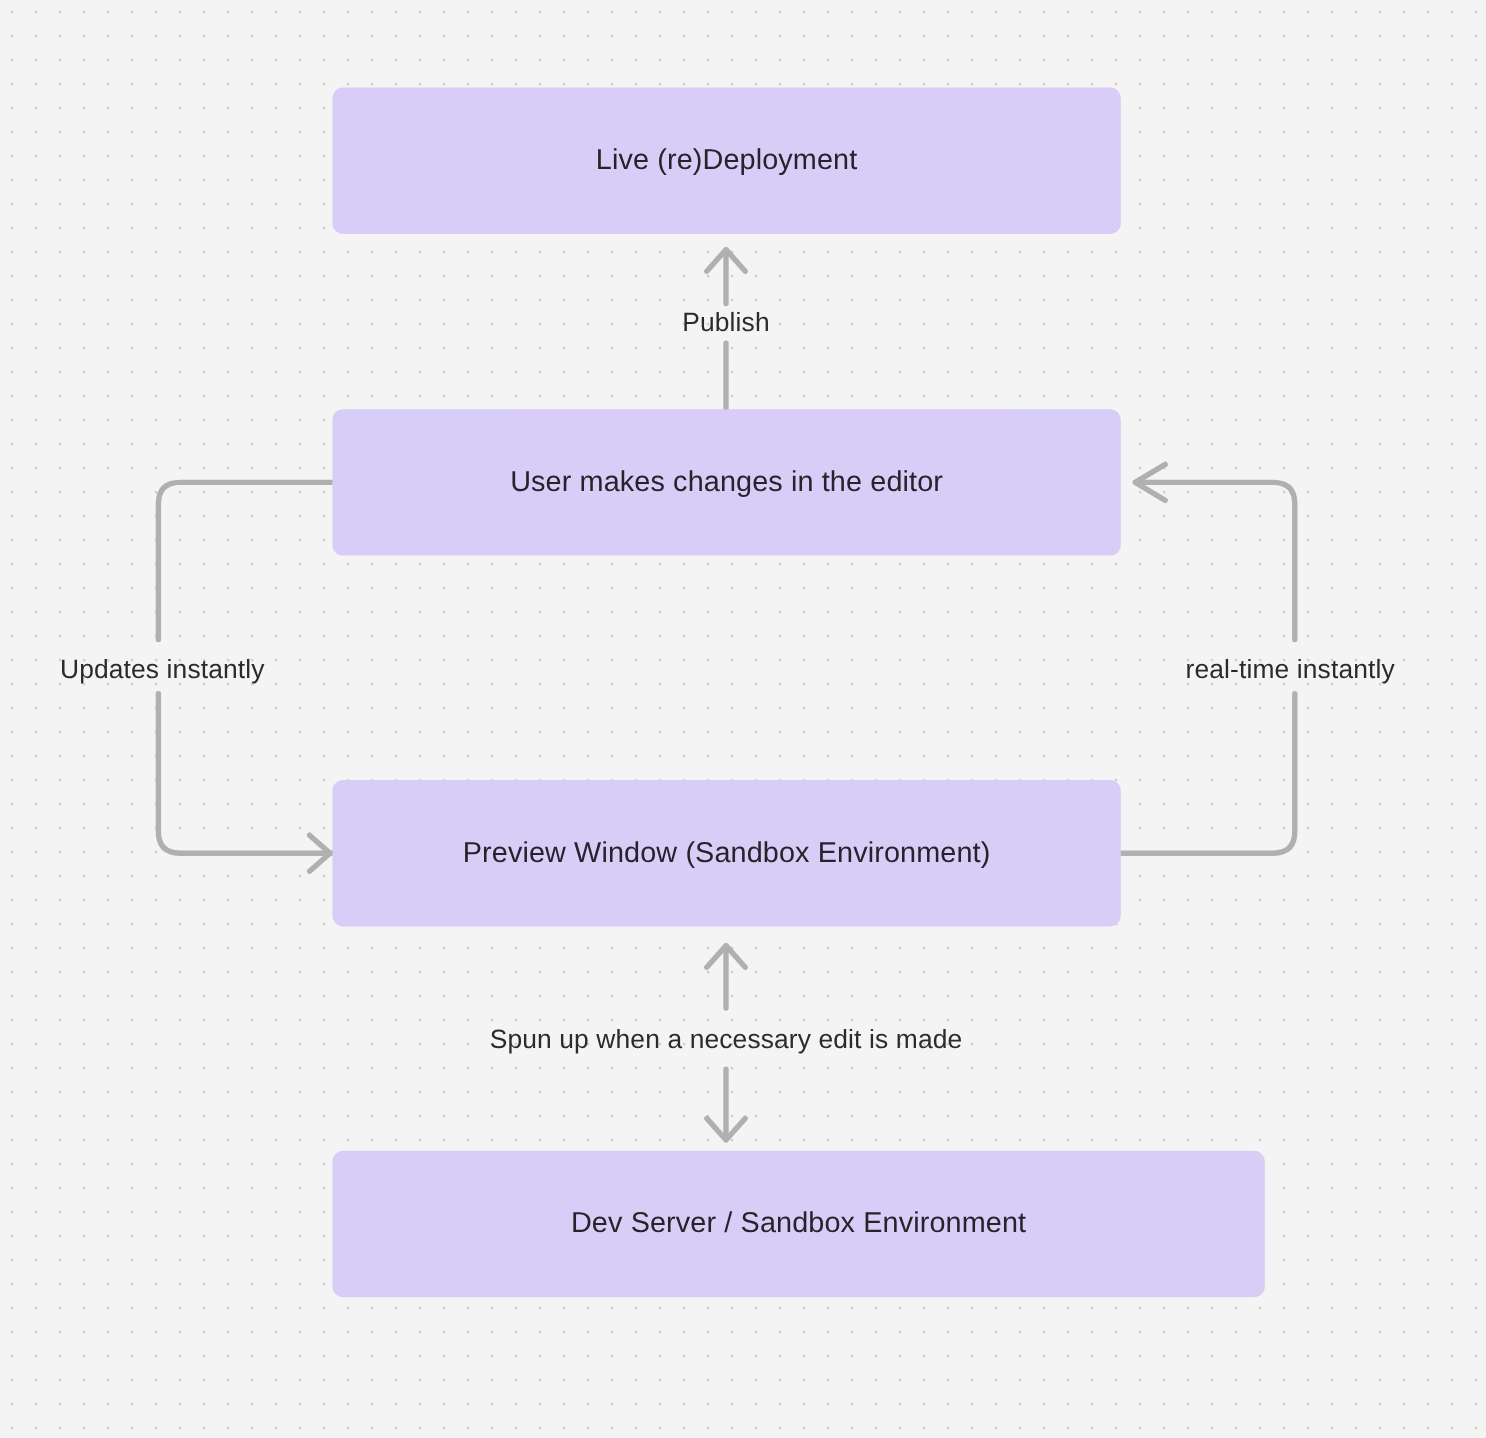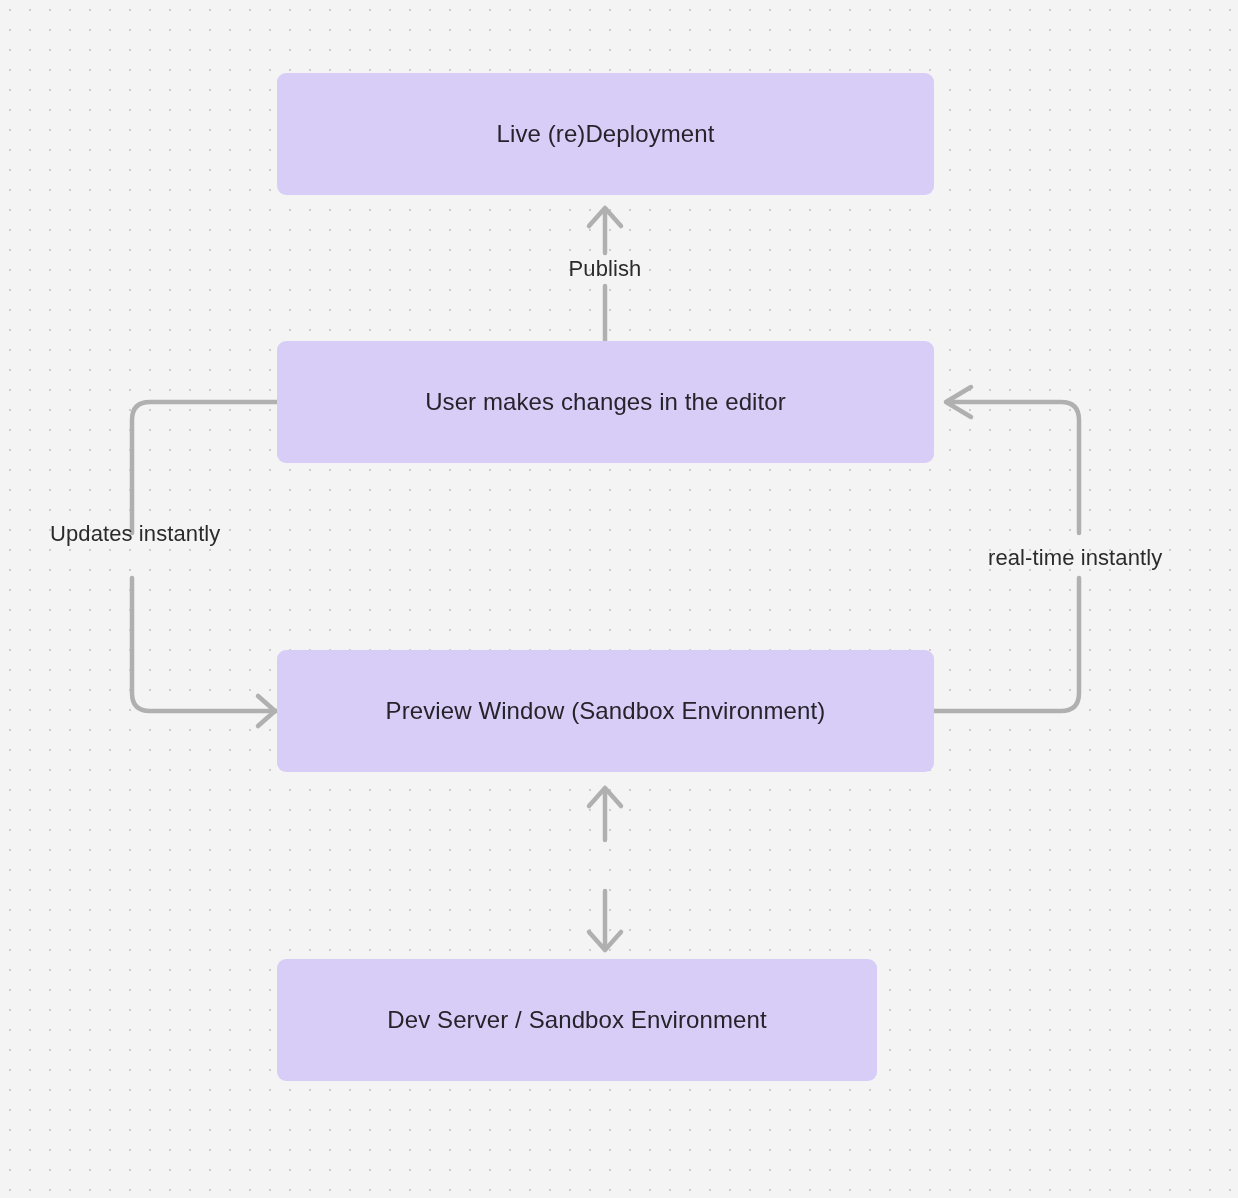--- a/index.html
+++ b/index.html
@@ -61,25 +61,25 @@
     letter-spacing: 0.1px;
     line-height: 1;
   }
   .edge-label.center { transform: translate(-50%, -50%); }
   .edge-label.left-anchor { transform: translate(0, -50%); }
 
   
   #node-live      { left: 277px; top: 73px;  width: 657px; height: 122px; }
   #node-user      { left: 277px; top: 341px; width: 657px; height: 122px; }
   #node-preview   { left: 277px; top: 650px; width: 657px; height: 122px; }
-  #node-devserver { left: 277px; top: 959px; width: 600px; height: 122px; }
+  #node-devserver { left: 277px; top: 959px; width: 777px; height: 122px; }
 
   
   #label-publish      { left: 605px; top: 269px; }
-  #label-updates      { left: 50px;  top: 534px; }
+  #label-updates      { left: 50px;  top: 558px; }
   #label-realtime     { left: 988px; top: 558px; }
   #label-spun         { left: 605px; top: 866px; }
 </style>
 </head>
 <body>
 
 <div id="canvas">
 
   <svg class="edges" viewBox="0 0 1238 1198" xmlns="http://www.w3.org/2000/svg">
     <g fill="none" stroke="#b0b0b0" stroke-width="4.5" stroke-linecap="round" stroke-linejoin="round">
@@ -127,14 +127,15 @@
   <div class="node" id="node-devserver">
     <span>Dev Server / Sandbox Environment</span>
   </div>
 
   <div class="edge-label center" id="label-publish">Publish</div>
 
   <div class="edge-label left-anchor" id="label-updates">Updates instantly</div>
 
   <div class="edge-label left-anchor" id="label-realtime">real-time instantly</div>
 
+  <div class="edge-label center" id="label-spun">Spun up when a necessary edit is made</div>
 
 </div>
 
 </body></html>

